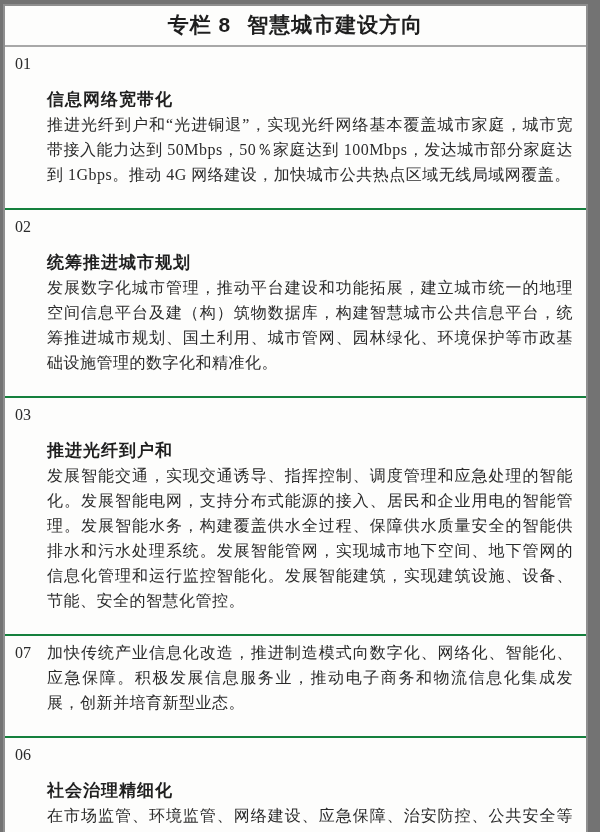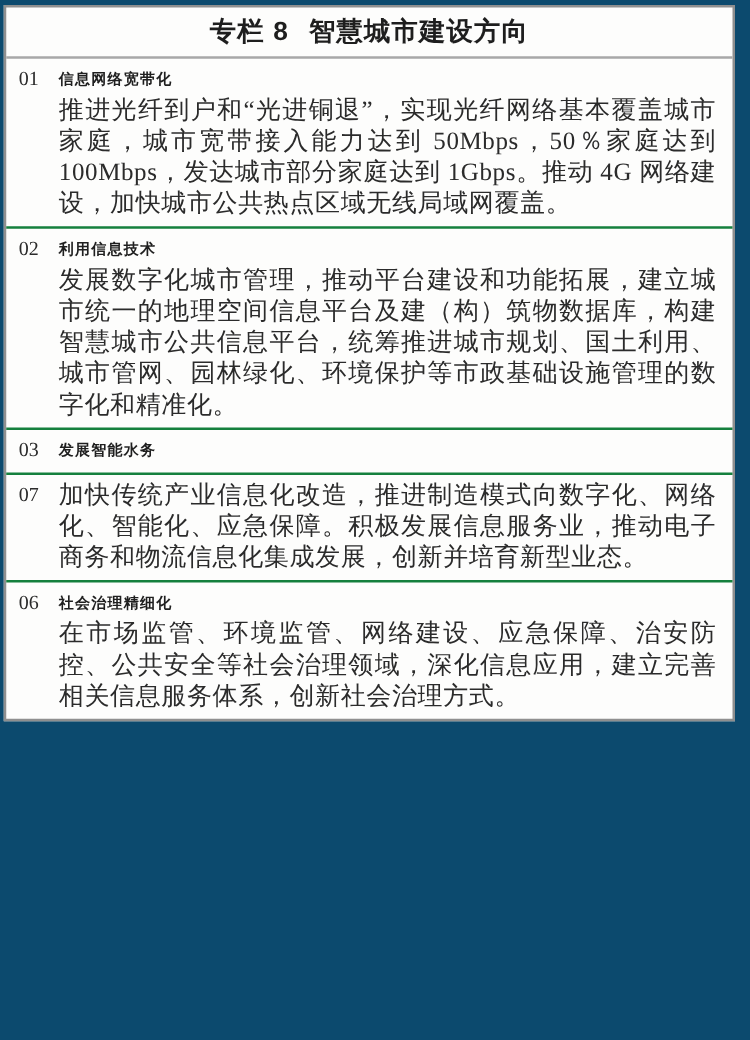--- a/index.html
+++ b/index.html
@@ -5,21 +5,21 @@
   html, body {
     margin: 0;
     padding: 0;
     background: #ffffff;
     font-family: "Liberation Serif", serif;
   }
   .page {
     position: relative;
     width: 600px;
     height: 832px;
-    background: #0c4a6e;
+    background: #737373;
     overflow: hidden;
   }
   .box {
     position: absolute;
     left: 3px;
     top: 4px;
     width: 585px;
     border: 2px solid #8f8f8f;
     background: #fdfdfc;
     box-sizing: border-box;
@@ -35,48 +35,49 @@
     font-weight: bold;
     font-size: 21px;
     color: #1e1e1e;
     letter-spacing: 1px;
   }
   .box-header .t-main {
     margin-left: 16px;
   }
   .section {
     display: flex;
-    padding: 4px 0 5px 0;
+    padding: 4px 0 21px 0;
   }
   .section + .section {
     border-top: 2px solid #15803d;
   }
   .sec-num {
     flex: 0 0 32px;
     padding-left: 10px;
     font-size: 16px;
     line-height: 25px;
     color: #2b2b2b;
     font-family: "Liberation Serif", serif;
   }
   .sec-content {
     flex: 1;
     padding-right: 13px;
   }
   .sec-heading {
     font-family: "Liberation Sans", sans-serif;
     font-weight: bold;
-    font-size: 12px;
+    font-size: 17px;
     line-height: 25px;
     color: #1f1f1f;
     letter-spacing: 1px;
+    margin-top: 36px;
   }
   .sec-body {
     margin: 0;
-    font-size: 20px;
+    font-size: 16px;
     line-height: 25px;
     color: #2b2b2b;
     text-align: justify;
     text-justify: inter-ideograph;
     letter-spacing: 0.5px;
   }
 </style>
 </head>
 <body>
 
@@ -91,29 +92,30 @@
       <div class="sec-num">01</div>
       <div class="sec-content">
         <div class="sec-heading">信息网络宽带化</div>
         <p class="sec-body">推进光纤到户和“光进铜退”，实现光纤网络基本覆盖城市家庭，城市宽带接入能力达到 50Mbps，50％家庭达到 100Mbps，发达城市部分家庭达到 1Gbps。推动 4G 网络建设，加快城市公共热点区域无线局域网覆盖。</p>
       </div>
     </div>
 
     <div class="section">
       <div class="sec-num">02</div>
       <div class="sec-content">
-        <div class="sec-heading">利用信息技术</div>
+        <div class="sec-heading">统筹推进城市规划</div>
         <p class="sec-body">发展数字化城市管理，推动平台建设和功能拓展，建立城市统一的地理空间信息平台及建（构）筑物数据库，构建智慧城市公共信息平台，统筹推进城市规划、国土利用、城市管网、园林绿化、环境保护等市政基础设施管理的数字化和精准化。</p>
       </div>
     </div>
 
     <div class="section">
       <div class="sec-num">03</div>
       <div class="sec-content">
-        <div class="sec-heading">发展智能水务</div>
+        <div class="sec-heading">推进光纤到户和</div>
+        <p class="sec-body">发展智能交通，实现交通诱导、指挥控制、调度管理和应急处理的智能化。发展智能电网，支持分布式能源的接入、居民和企业用电的智能管理。发展智能水务，构建覆盖供水全过程、保障供水质量安全的智能供排水和污水处理系统。发展智能管网，实现城市地下空间、地下管网的信息化管理和运行监控智能化。发展智能建筑，实现建筑设施、设备、节能、安全的智慧化管控。</p>
       </div>
     </div>
 
 
     <div class="section">
       <div class="sec-num">07</div>
       <div class="sec-content">
         <p class="sec-body">加快传统产业信息化改造，推进制造模式向数字化、网络化、智能化、应急保障。积极发展信息服务业，推动电子商务和物流信息化集成发展，创新并培育新型业态。</p>
       </div>
     </div>

